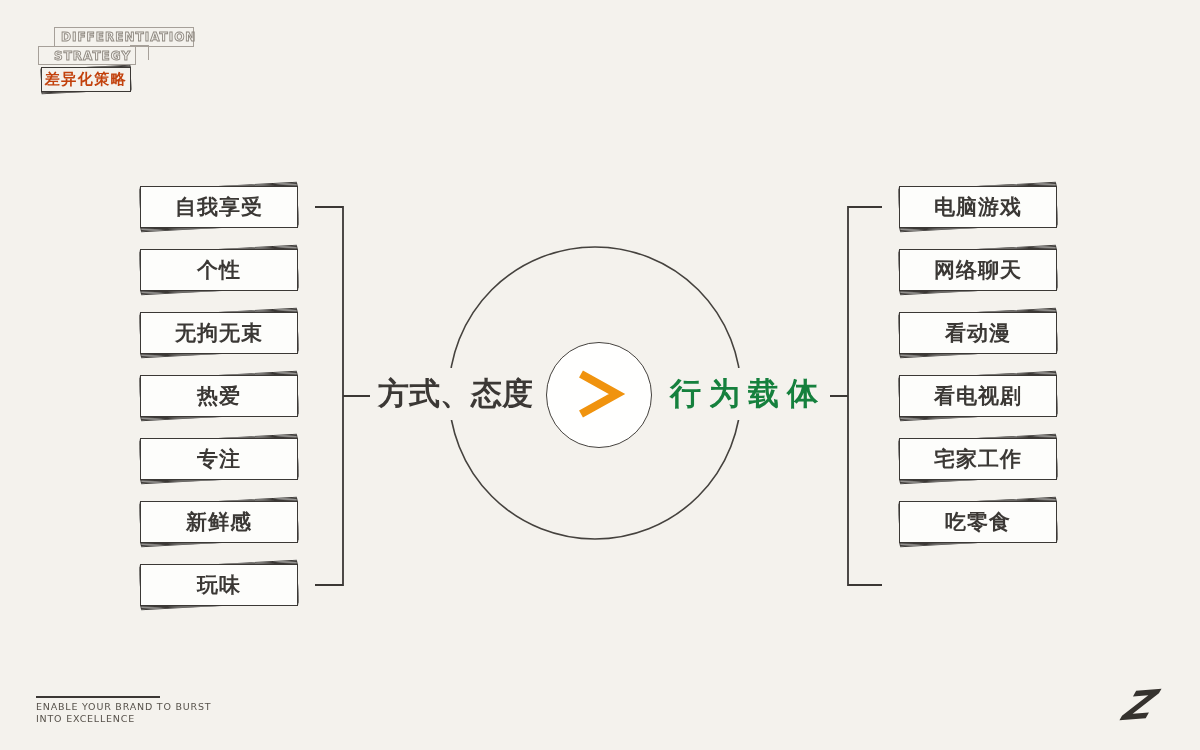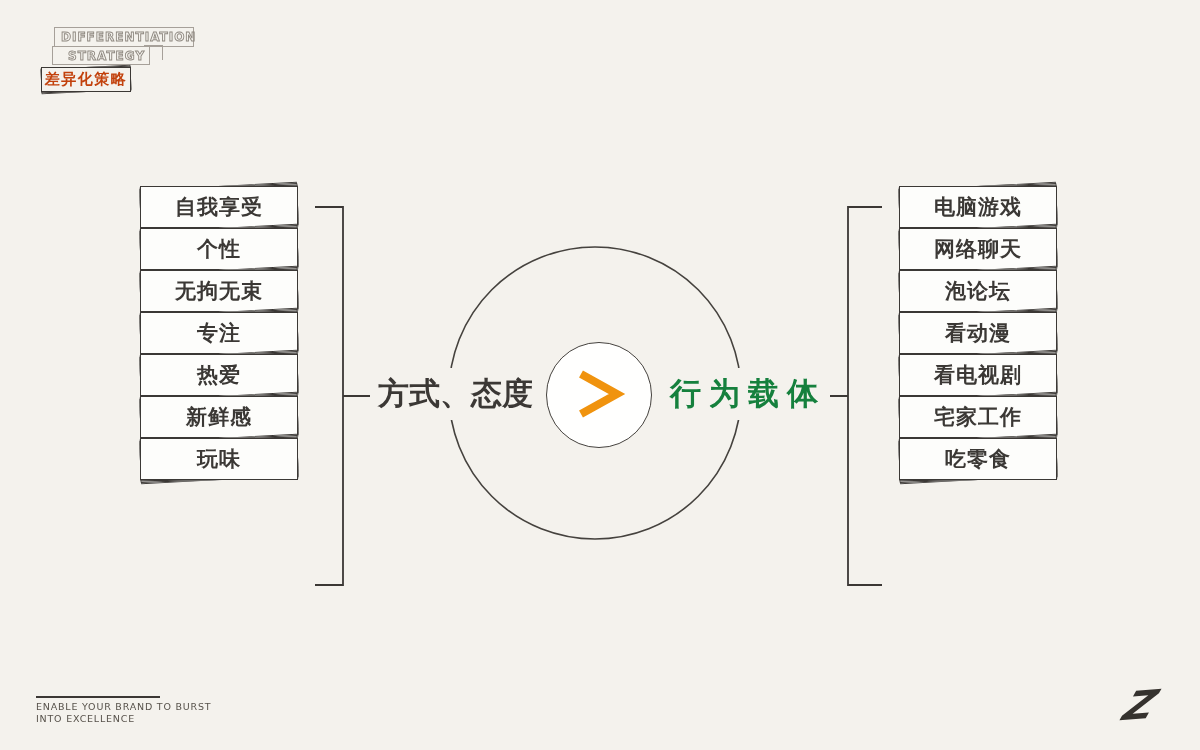--- a/index.html
+++ b/index.html
@@ -8,21 +8,21 @@
     background:#f4f2ed;
     font-family:"DejaVu Sans","Liberation Sans",sans-serif;
     color:#3b3835;
   }
   
   .overlay{position:absolute;left:0;top:0;z-index:1;}
   .ln{fill:none;stroke:#3b3835;stroke-width:1.8px;}
   .circ{fill:none;stroke:#45423e;stroke-width:1.6px;}
 
   
-  .col{position:absolute;top:186px;display:flex;flex-direction:column;z-index:2;}
+  .col{position:absolute;top:186px;display:flex;flex-direction:column;gap:21px;z-index:2;}
   #col-left{left:140px;}
   #col-right{left:899px;}
   .card{position:relative;width:158px;height:42px;}
   .card .ly{position:absolute;inset:0;background:#fdfdfb;border:1.5px solid #3b3835;display:block;}
   .card .ly3{transform:rotate(-3.1deg);}
   .card .ly2{transform:rotate(-2.1deg);}
   .card .ly1{transform:rotate(-1deg);}
   .card .face{position:absolute;inset:0;background:#fdfdfb;border:1.5px solid #3b3835;
     display:flex;align-items:center;justify-content:center;
     font-size:21px;font-weight:bold;letter-spacing:1px;color:#3b3835;}
@@ -39,21 +39,21 @@
     display:flex;align-items:center;justify-content:center;}
   #hub svg{display:block;}
   .chev{fill:none;stroke-width:8px;stroke-linecap:butt;stroke-linejoin:miter;}
 
   
   #title{position:absolute;left:36px;top:27px;z-index:4;}
   .tb{border:1px solid #a6a099;display:flex;align-items:center;padding:0 6px;
     font-weight:bold;font-size:12px;letter-spacing:1px;
     color:transparent;-webkit-text-stroke:0.9px #8f8981;}
   #tb1{position:absolute;left:18px;top:0;width:126px;height:18px;}
-  #tb2{position:absolute;left:16px;top:19px;width:75px;height:17px;padding-left:15px;}
+  #tb2{position:absolute;left:2px;top:19px;width:75px;height:17px;padding-left:15px;}
   #tb2::after{content:"";position:absolute;right:-14px;top:-2px;width:18px;height:14px;
     border-top:1px solid #a6a099;border-right:1px solid #a6a099;}
   #tb3{position:absolute;left:5px;top:40px;width:90px;height:25px;}
   #tb3 .ly{position:absolute;inset:0;background:#f4f2ed;border:1.5px solid #3b3835;display:block;}
   #tb3 .ly2{transform:rotate(-3deg);}
   #tb3 .ly1{transform:rotate(-1.5deg);}
   #tb3 .face{position:absolute;inset:0;background:#f4f2ed;border:1.5px solid #3b3835;
     display:flex;align-items:center;justify-content:center;
     font-size:15px;font-weight:bold;letter-spacing:1.5px;color:#c2410c;}
 
@@ -109,34 +109,34 @@
       <i class="ly ly3"></i>
       <i class="ly ly2"></i>
       <i class="ly ly1"></i>
       <div class="face">无拘无束</div>
     </div>
 
     <div class="card">
       <i class="ly ly3"></i>
       <i class="ly ly2"></i>
       <i class="ly ly1"></i>
+      <div class="face">热爱</div>
+    </div>
+
+    <div class="card">
+      <i class="ly ly3"></i>
+      <i class="ly ly2"></i>
+      <i class="ly ly1"></i>
       <div class="face">专注</div>
     </div>
 
     <div class="card">
       <i class="ly ly3"></i>
       <i class="ly ly2"></i>
       <i class="ly ly1"></i>
-      <div class="face">热爱</div>
-    </div>
-
-    <div class="card">
-      <i class="ly ly3"></i>
-      <i class="ly ly2"></i>
-      <i class="ly ly1"></i>
       <div class="face">新鲜感</div>
     </div>
 
     <div class="card">
       <i class="ly ly3"></i>
       <i class="ly ly2"></i>
       <i class="ly ly1"></i>
       <div class="face">玩味</div>
     </div>
   </div>
@@ -150,26 +150,20 @@
       <div class="face">电脑游戏</div>
     </div>
 
     <div class="card">
       <i class="ly ly3"></i>
       <i class="ly ly2"></i>
       <i class="ly ly1"></i>
       <div class="face">网络聊天</div>
     </div>
 
-    <div class="card">
-      <i class="ly ly3"></i>
-      <i class="ly ly2"></i>
-      <i class="ly ly1"></i>
-      <div class="face">泡论坛</div>
-    </div>
 
     <div class="card">
       <i class="ly ly3"></i>
       <i class="ly ly2"></i>
       <i class="ly ly1"></i>
       <div class="face">看动漫</div>
     </div>
 
     <div class="card">
       <i class="ly ly3"></i>

